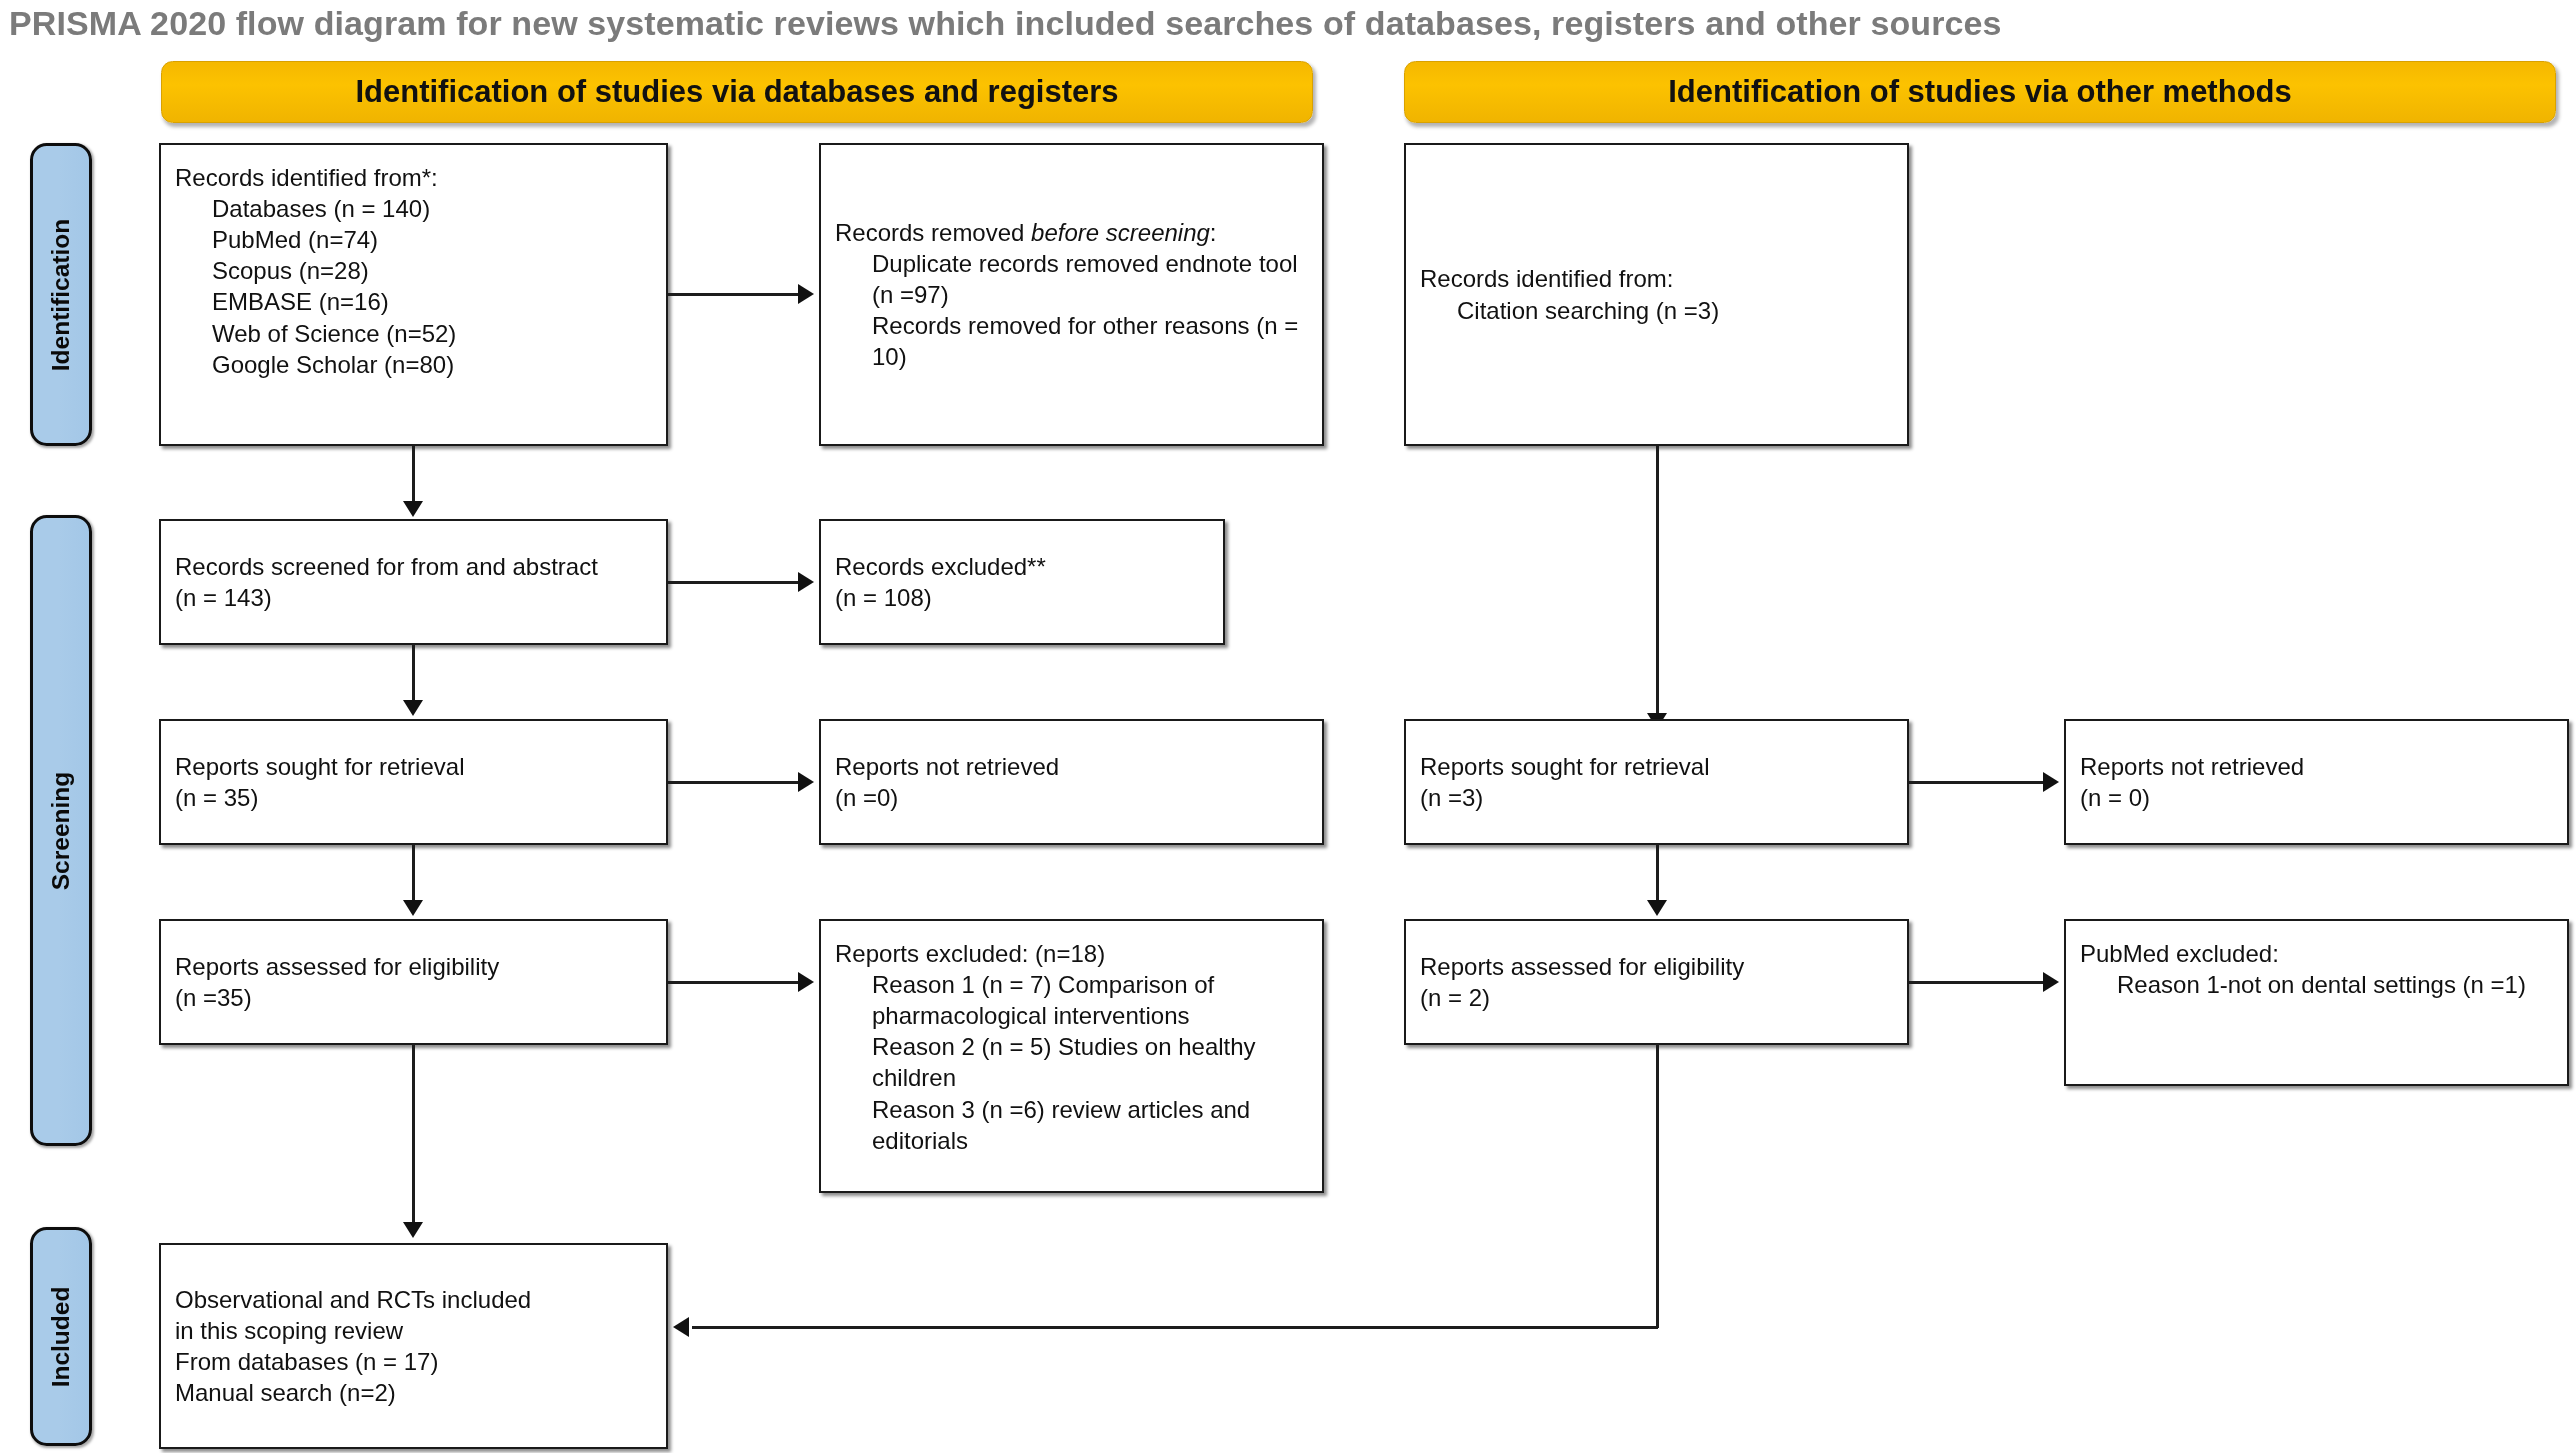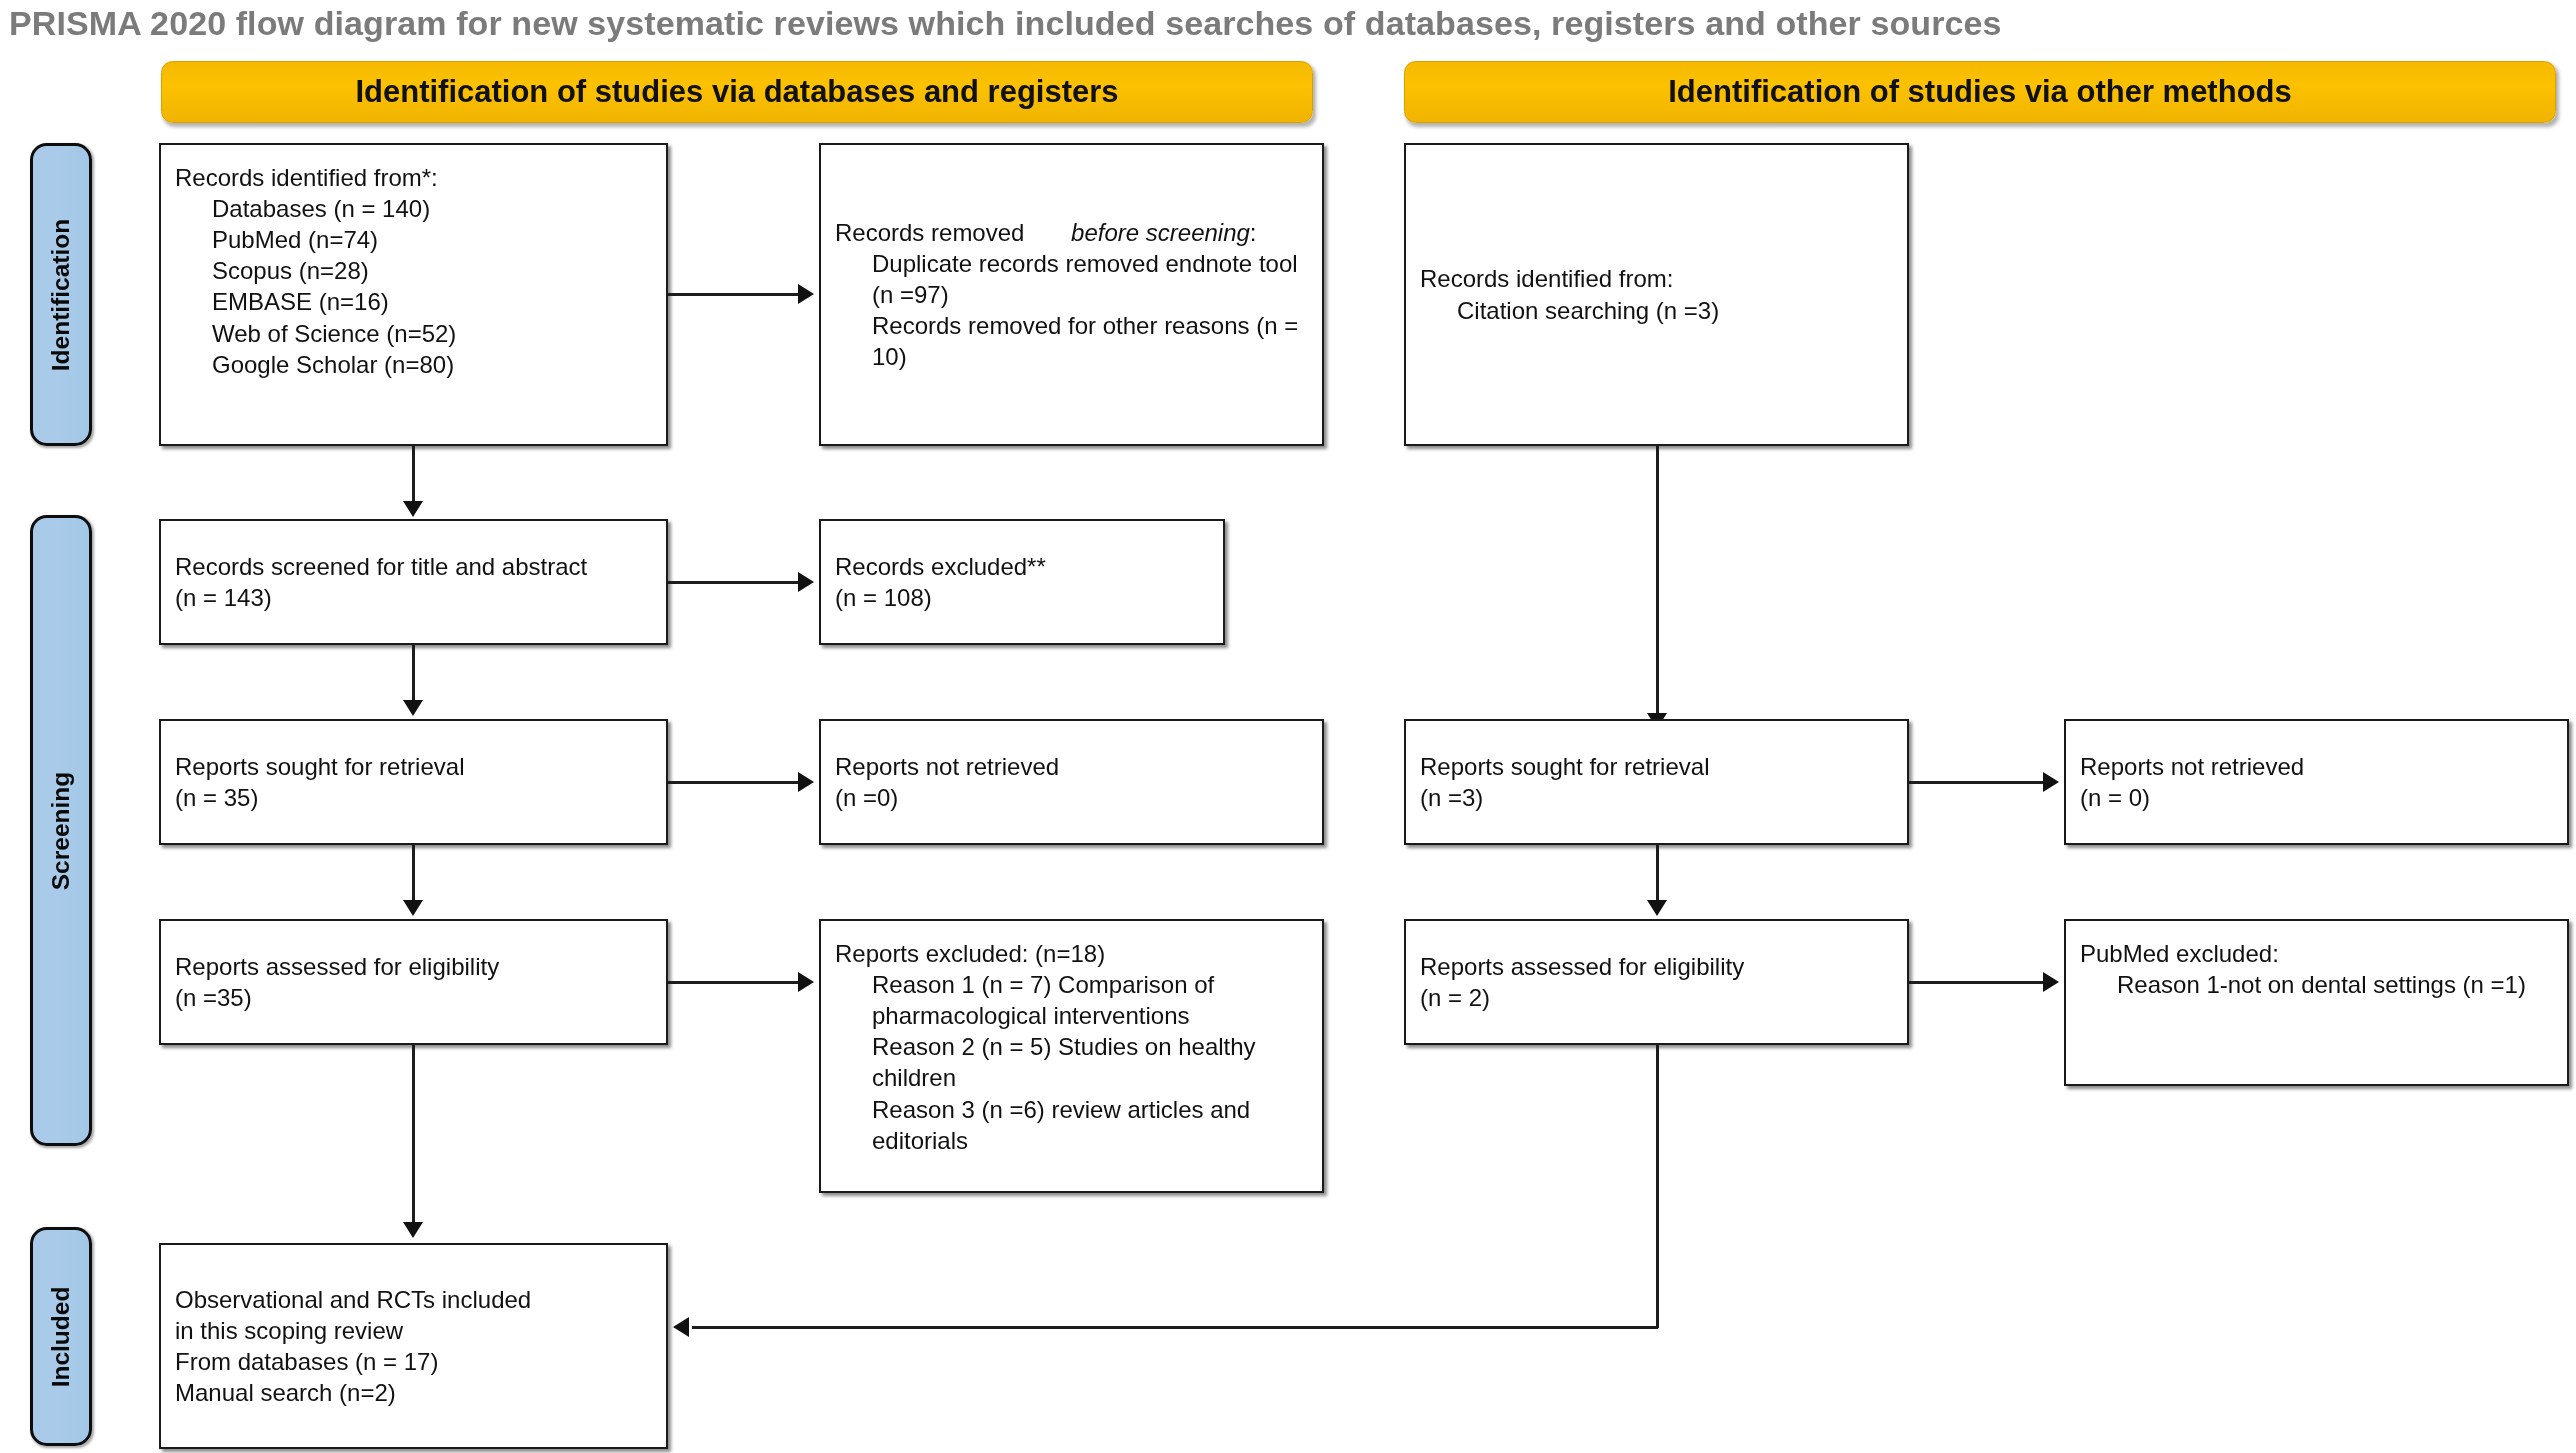--- a/index.html
+++ b/index.html
@@ -93,21 +93,20 @@
     padding-left: 37px;
     text-indent: 0;
   }
   .fbox .btext .hang {
     display: block;
     padding-left: 37px;
     text-indent: 0;
   }
   .fbox .btext em {
     font-style: italic;
-    margin-left: 40px;
   }
   .fbox.align-top { align-items: flex-start; padding-top: 16.7px; }
 
   
   .vline, .hline {
     position: absolute;
     background: #1d1d1d;
   }
   .vline { width: 2.6px; }
   .hline { height: 2.6px; }
@@ -192,21 +191,21 @@
   <div class="arrow-right" style="left:798px; top:284px;"></div>
 
   <div class="vline" style="left:412px; top:446px; height:58px;"></div>
   <div class="arrow-down" style="left:403px; top:501px;"></div>
 
   <div class="vline" style="left:1656px; top:446px; height:270px;"></div>
   <div class="arrow-down" style="left:1647px; top:713px;"></div>
 
   <div class="fbox" style="left:159px; top:519px; width:509px; height:126px;">
     <div class="btext">
-      <span>Records screened for title and abstract</span><br>
+      <span>Records screened for from and abstract</span><br>
       <span>(n = 143)</span>
     </div>
   </div>
 
   <div class="fbox" style="left:819px; top:519px; width:406px; height:126px;justify-content:center;">
     <div class="btext">
       <span>Records excluded**</span><br>
       <span>(n = 108)</span>
     </div>
   </div>

